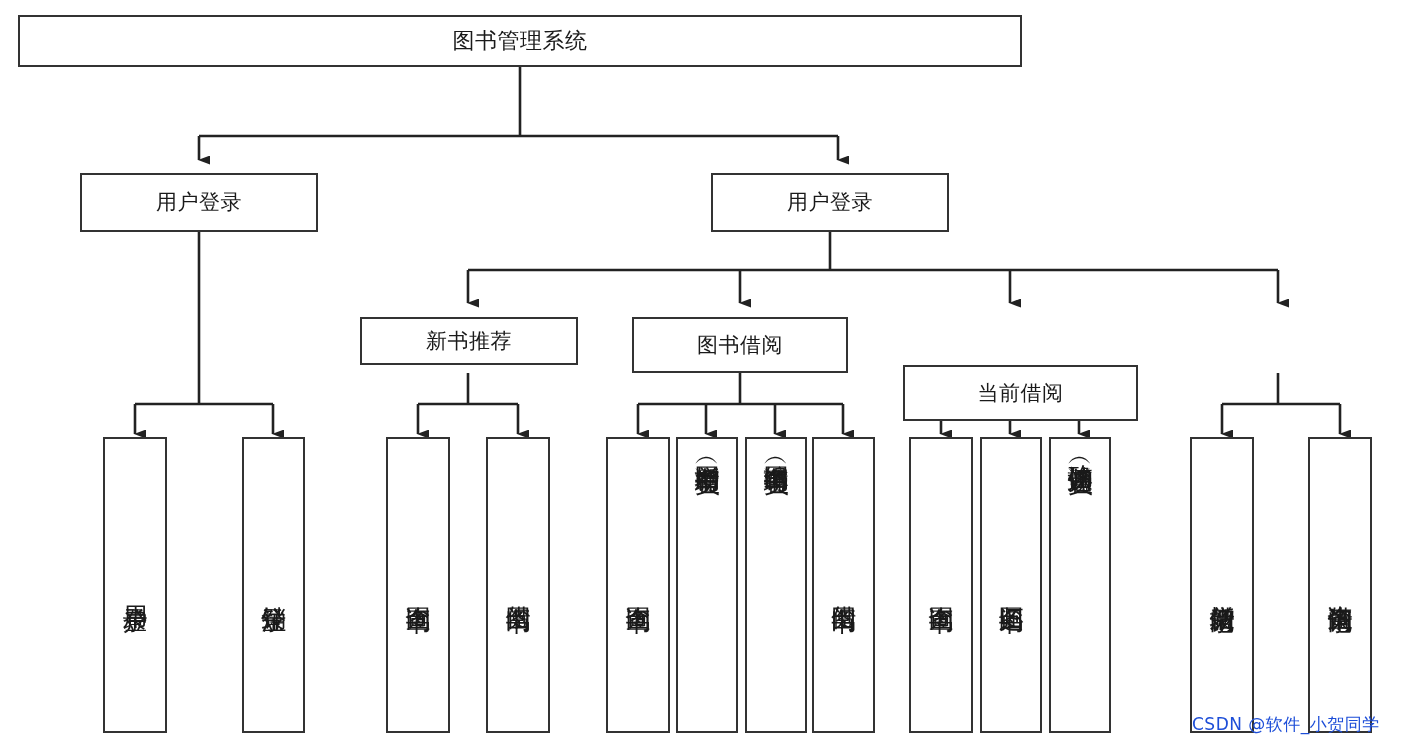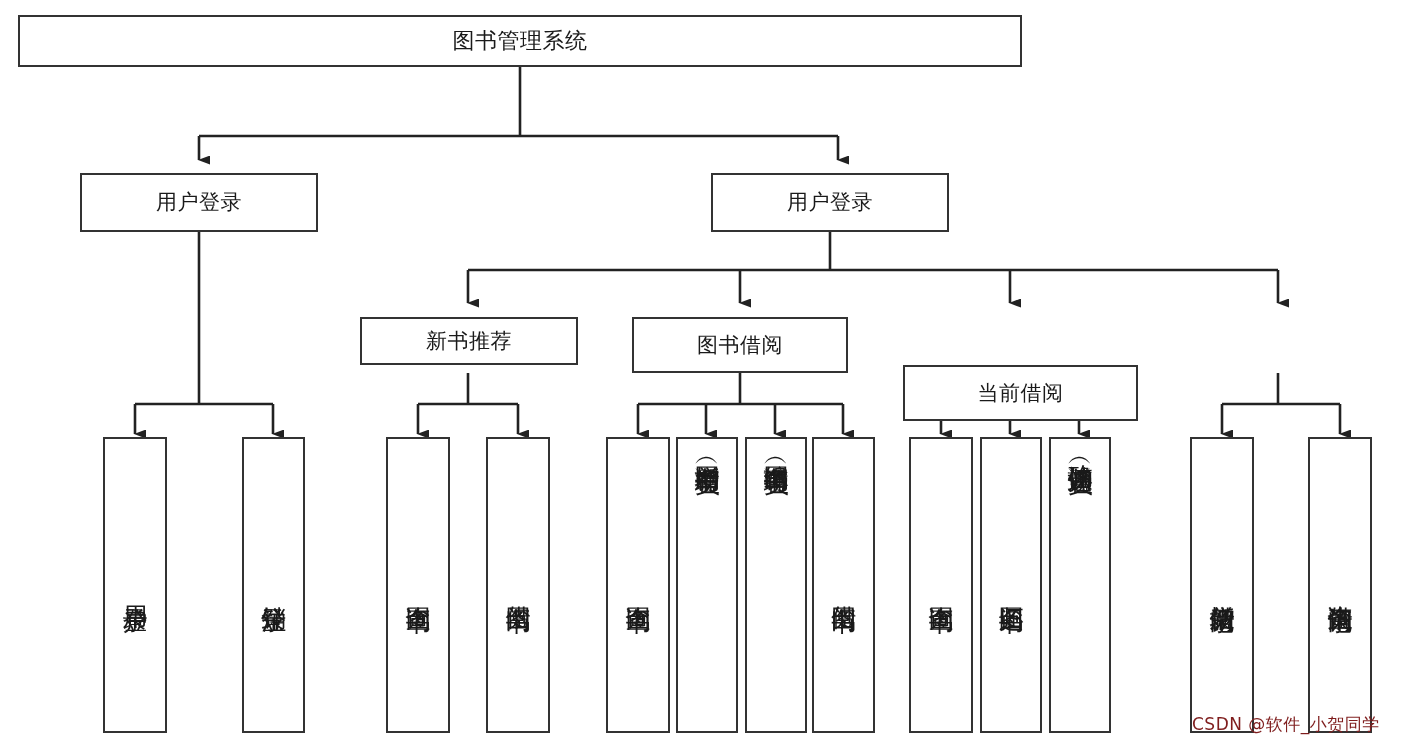--- a/index.html
+++ b/index.html
@@ -68,21 +68,21 @@
   .node.vert.mid .label {
     
     margin-top: auto;
     margin-bottom: auto;
   }
   .watermark {
     position: absolute;
     left: 1192px;
     top: 713px;
     font-size: 17px;
-    color: #7f1d1d;
+    color: #1d4ed8;
     white-space: nowrap;
     z-index: 3;
     letter-spacing: 0.5px;
   }
 </style>
 </head>
 <body>
 
 <div id="diagram">
 

